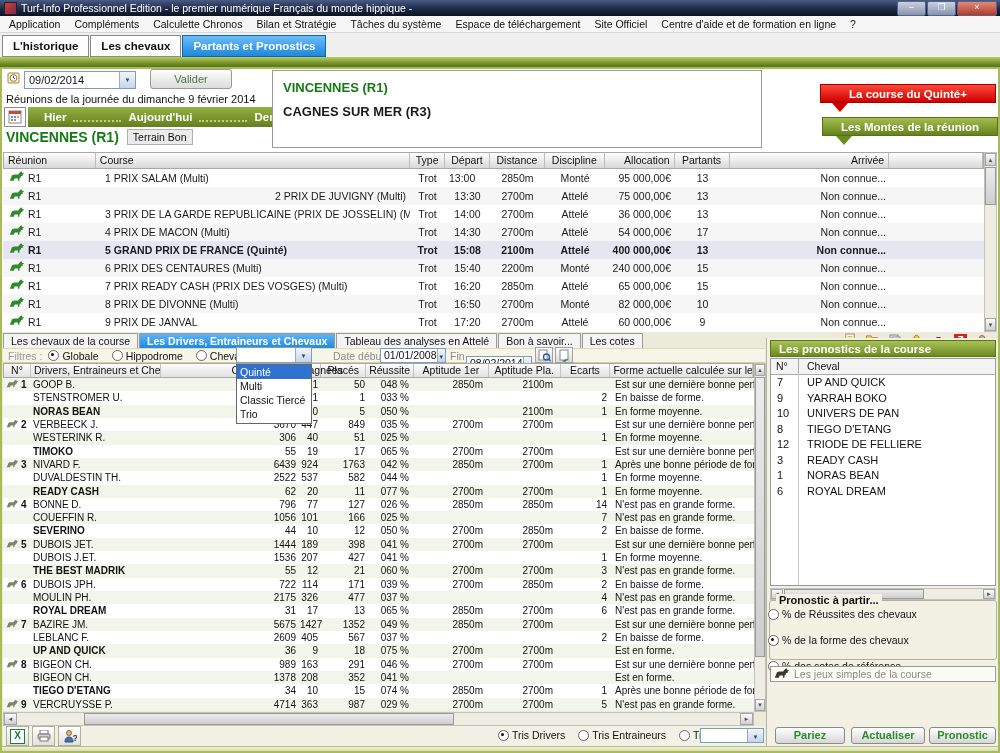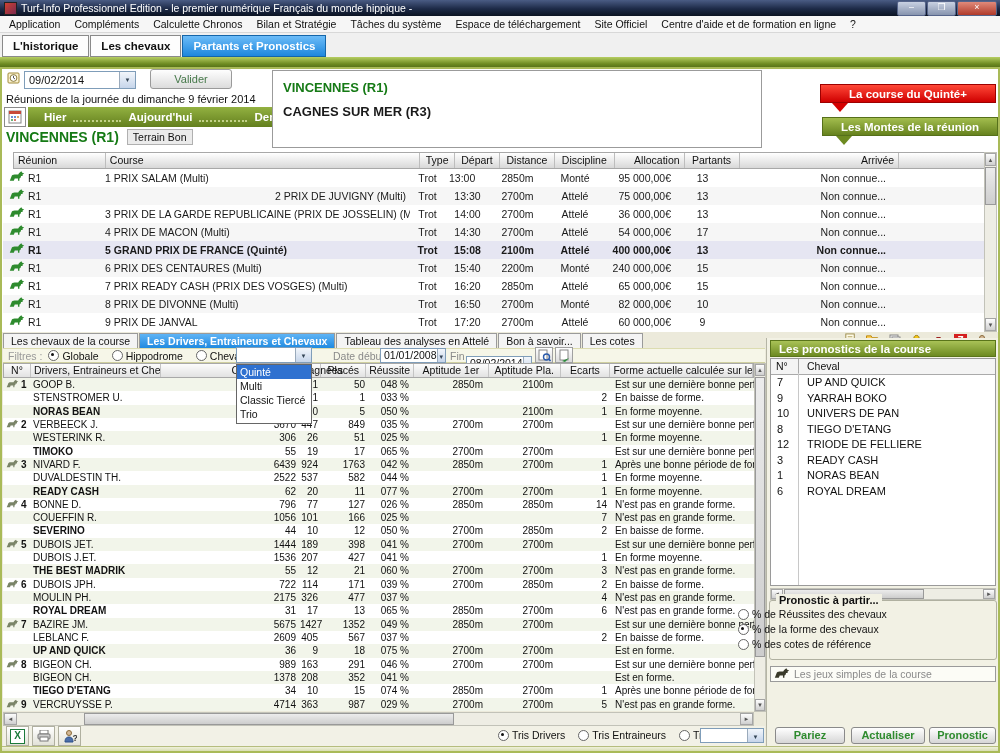--- a/index.html
+++ b/index.html
@@ -53,21 +53,21 @@
   .meeting-line{height:24px;line-height:24px;font-weight:bold;font-size:13px;}
 
   #quintebtn{left:820px;top:84px;width:176px;height:19px;background:linear-gradient(#ff4838,#cf0000);
     border:1px solid #9d0000;color:#fff;font-weight:bold;font-size:11.5px;text-align:center;line-height:18px;}
   #quinte-tri{left:832px;top:103px;width:0;height:0;border:8px solid transparent;border-bottom:0;border-top:9px solid #d40000;}
   #montesbtn{left:822px;top:117px;width:176px;height:19px;background:linear-gradient(#a3bd4e,#66821e);
     border:1px solid #56701a;color:#fff;font-weight:bold;font-size:11.5px;text-align:center;line-height:18px;}
   #montes-tri{left:836px;top:136px;width:0;height:0;border:8px solid transparent;border-bottom:0;border-top:9px solid #6d8a21;}
 
   
-  #racehead{left:13px;top:152px;width:981px;height:17px;display:flex;background:linear-gradient(#fff,#d8d8d8);
+  #racehead{left:3px;top:152px;width:981px;height:17px;display:flex;background:linear-gradient(#fff,#d8d8d8);
     border:1px solid #a8a8a8;}
   .rh{border-right:1px solid #bdbdbd;line-height:15px;padding:0 4px;font-size:10.5px;overflow:hidden;white-space:nowrap;box-sizing:border-box;}
   #racerows{left:3px;top:169px;width:981px;height:163px;overflow:hidden;background:#fff;}
   .race-row{display:flex;height:18px;line-height:18px;font-size:10.5px;color:#1a1a1a;}
   .race-row:nth-child(even){background:#f6f6f6;}
   .race-row.sel{background:#e6e6f2;font-weight:bold;}
   .rcell{overflow:hidden;white-space:nowrap;box-sizing:border-box;padding:0 4px;}
   .rcell.reu{display:flex;align-items:center;gap:3px;padding-left:6px;}
   #racevs{left:984px;top:152px;width:13px;height:180px;}
 
@@ -140,21 +140,21 @@
   .phead{display:flex;height:15px;line-height:14px;border-bottom:1px solid #aaa;background:#f4f4f4;font-size:10.5px;}
   .ph-num{width:28px;border-right:1px solid #aaa;padding-left:5px;box-sizing:border-box;}
   .ph-cheval{padding-left:8px;}
   .prow{display:flex;height:15.5px;line-height:15.5px;font-size:11px;}
   .pnum{width:28px;padding-left:6px;box-sizing:border-box;}
   .pname{padding-left:8px;white-space:nowrap;overflow:hidden;}
   #pvline{left:798px;top:373px;width:1px;height:212px;background:#c8c8c8;}
   #pronohs{left:770px;top:588px;width:226px;height:12px;}
   #pronofs{left:769px;top:600px;width:228px;height:60px;border:1px solid #b0b0a0;border-radius:3px;}
   #fslegend{left:776px;top:594px;background:#f2f1e4;padding:0 3px;font-weight:bold;font-size:11px;}
-  #fsradios{left:738px;top:608px;display:flex;flex-direction:column;gap:3px;font-size:10.5px;}
+  #fsradios{left:768px;top:608px;display:flex;flex-direction:column;gap:14px;font-size:10.5px;}
   #jeuxbar{left:770px;top:666px;width:226px;height:16px;background:#fcfcf6;border:1px solid #9a9a9a;
     display:flex;align-items:center;gap:4px;padding-left:3px;}
   #jeux-label{color:#8a8a8a;font-size:10.5px;white-space:nowrap;}
   .actbtn{position:absolute;top:727px;height:17px;background:linear-gradient(#fff,#d6d6d6);border:1px solid #8a8a8a;
     border-radius:3px;color:#2e8b2e;font-weight:bold;font-size:11px;text-align:center;line-height:15px;box-sizing:border-box;}
   #btn-pariez{left:775px;width:70px;}
   #btn-actualiser{left:851px;width:74px;}
   #btn-pronostic{left:929px;width:67px;}
 
   
@@ -579,21 +579,21 @@
         <div class="sc" style="width: 48px; text-align: right; padding-right: 5px;">035 %</div>
         <div class="sc" style="width: 75px; text-align: right; padding-right: 6px;">2700m</div>
         <div class="sc" style="width: 72px; text-align: right; padding-right: 8px;">2700m</div>
         <div class="sc" style="width: 50px; text-align: right; padding-right: 4px;"></div>
         <div class="sc" style="width: 143px; text-align: left; padding-left: 4px;">Est sur une dernière bonne perfor</div>
       </div>
       <div class="srow alt">
         <div class="sc numcell" style="width: 27px;"></div>
         <div class="sc" style="width: 130px; text-align: left; padding-left: 3px;">WESTERINK R.</div>
         <div class="sc" style="width: 140px; text-align: right; padding-right: 4px;">306</div>
-        <div class="sc" style="width: 21px; text-align: right; padding-right: 3px; overflow: visible;">26</div>
+        <div class="sc" style="width: 21px; text-align: right; padding-right: 3px; overflow: visible;">40</div>
         <div class="sc" style="width: 45px; text-align: right; padding-right: 1px;">51</div>
         <div class="sc" style="width: 48px; text-align: right; padding-right: 5px;">025 %</div>
         <div class="sc" style="width: 75px; text-align: right; padding-right: 6px;"></div>
         <div class="sc" style="width: 72px; text-align: right; padding-right: 8px;"></div>
         <div class="sc" style="width: 50px; text-align: right; padding-right: 4px;">1</div>
         <div class="sc" style="width: 143px; text-align: left; padding-left: 4px;">En forme moyenne.</div>
       </div>
       <div class="srow">
         <div class="sc numcell" style="width: 27px;"></div>
         <div class="sc b" style="width: 130px; text-align: left; padding-left: 3px;">TIMOKO</div>

